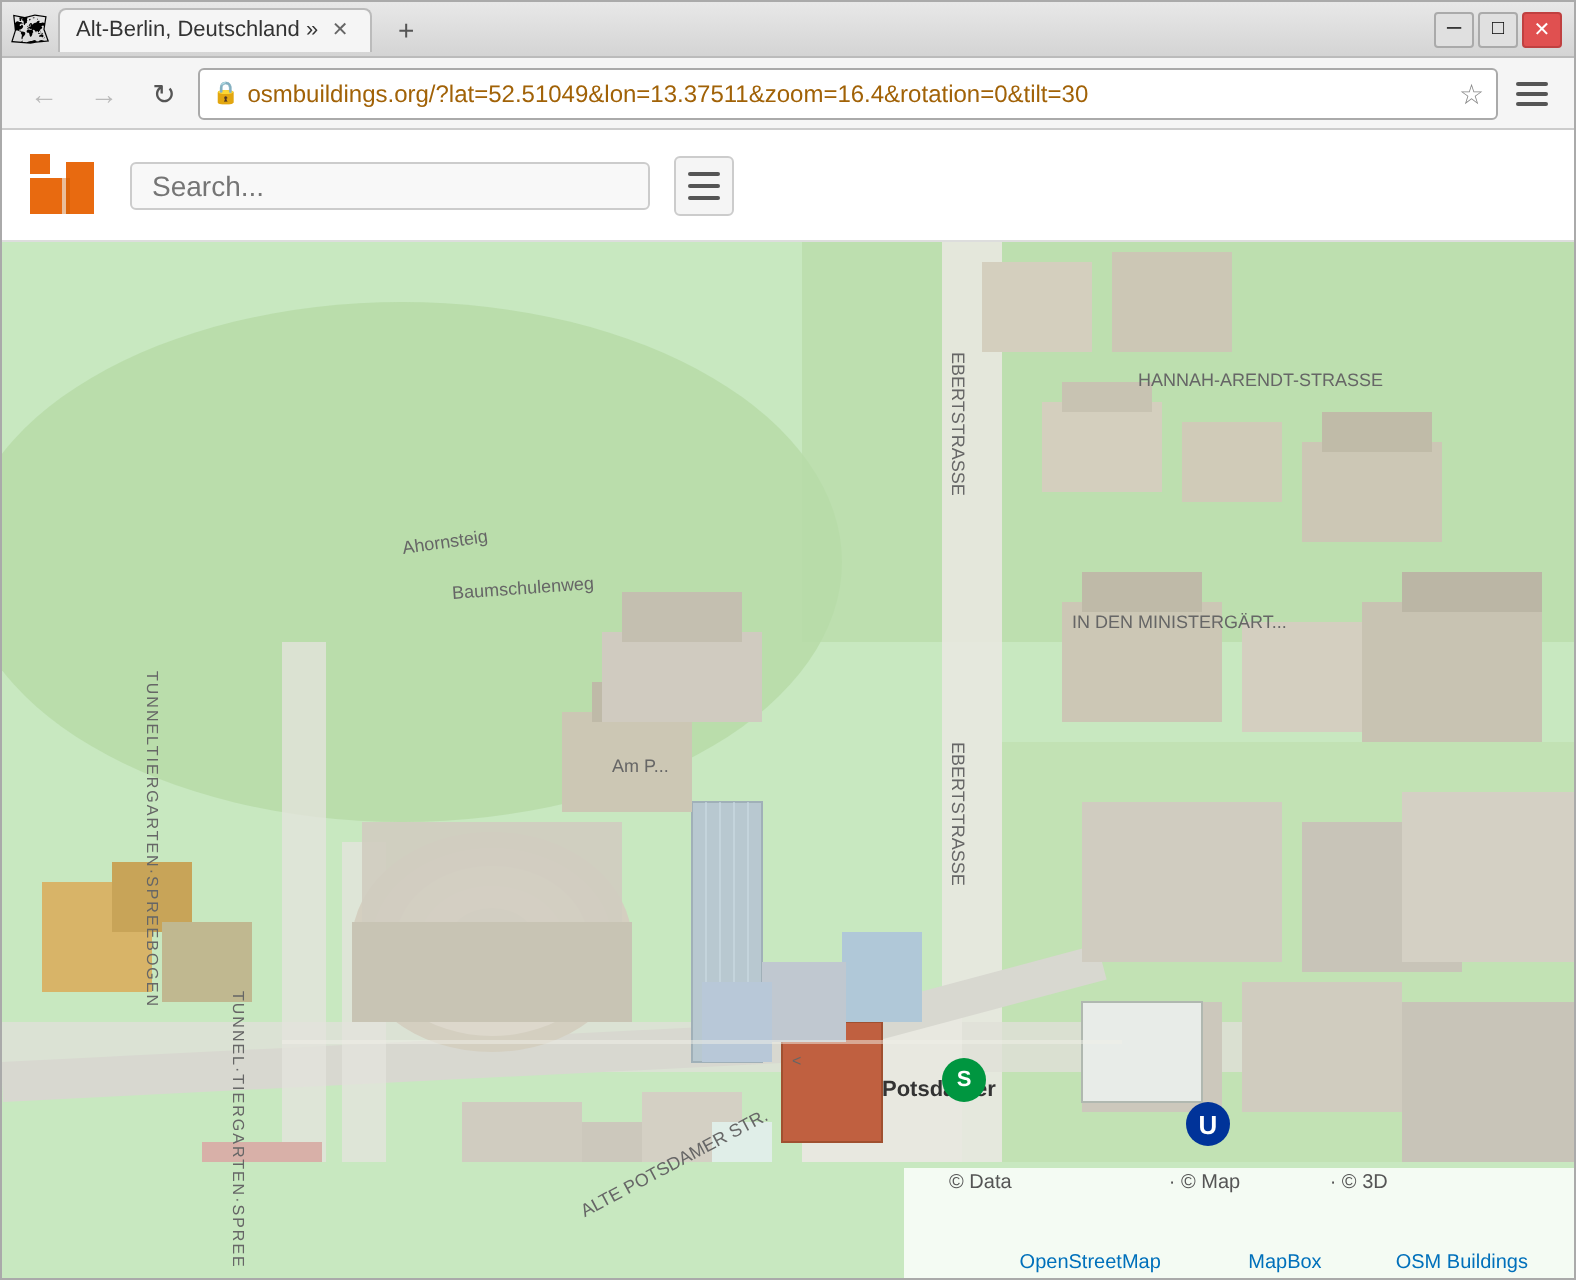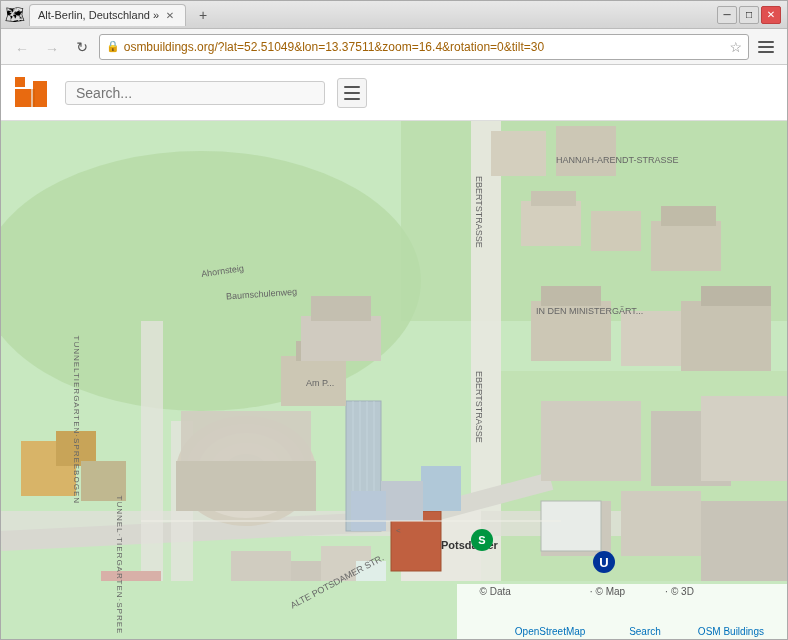--- a/index.html
+++ b/index.html
@@ -404,21 +404,21 @@
       <line x1="140" y1="400" x2="560" y2="400" stroke="#f0f0e8" stroke-width="2" opacity="0.5"></line>
 
     </svg>
 
     <div class="map-label street" style="top:50px; left:478px; transform:rotate(90deg); transform-origin: left center;">
       EBERTSTRASSE
     </div>
     <div class="map-label street" style="top:245px; left:478px; transform:rotate(90deg); transform-origin: left center;">
       EBERTSTRASSE
     </div>
-    <div class="map-label street" style="top:34px; left:555px; font-size:9px;">
+    <div class="map-label street" style="top:64px; left:555px; font-size:9px;padding-left:13px;">
       HANNAH-ARENDT-STRASSE
     </div>
     <div class="map-label street" style="top:185px; left:535px; font-size:9px;">
       IN DEN MINISTERGÄRT...
     </div>
     <div class="map-label street" style="top:145px; left:200px; transform:rotate(-8deg); font-size:9px;">
       Ahornsteig
     </div>
     <div class="map-label street" style="top:168px; left:225px; transform:rotate(-4deg); font-size:9px;">
       Baumschulenweg
@@ -447,18 +447,18 @@
     </div>
 
     <div class="ubahn-marker" style="top:430px; left:592px;">
       <span>U</span>
     </div>
 
     <div class="attribution">
       <span>© Data</span>
       <a>OpenStreetMap</a>
       <span>· © Map</span>
-      <a>Search</a>
+      <a>MapBox</a>
       <span>· © 3D</span>
       <a>OSM Buildings</a>
     </div>
   </div>
 </div>
 
 </body></html>

